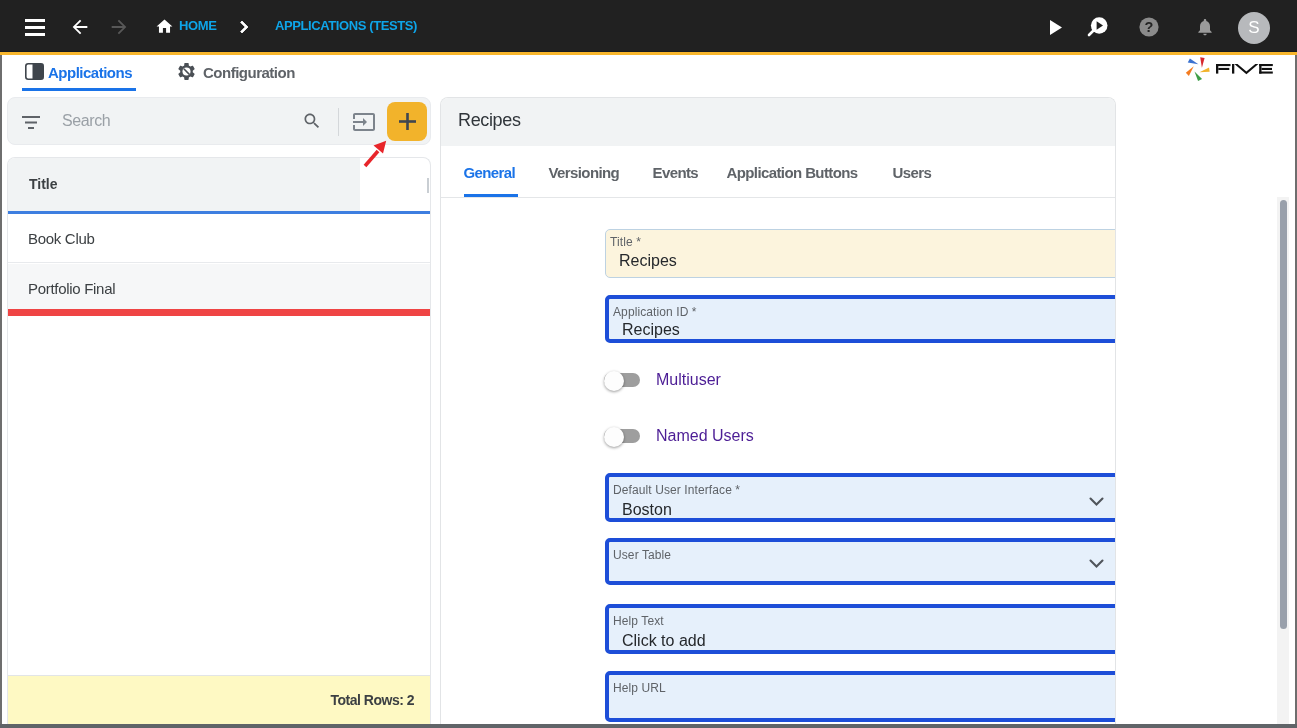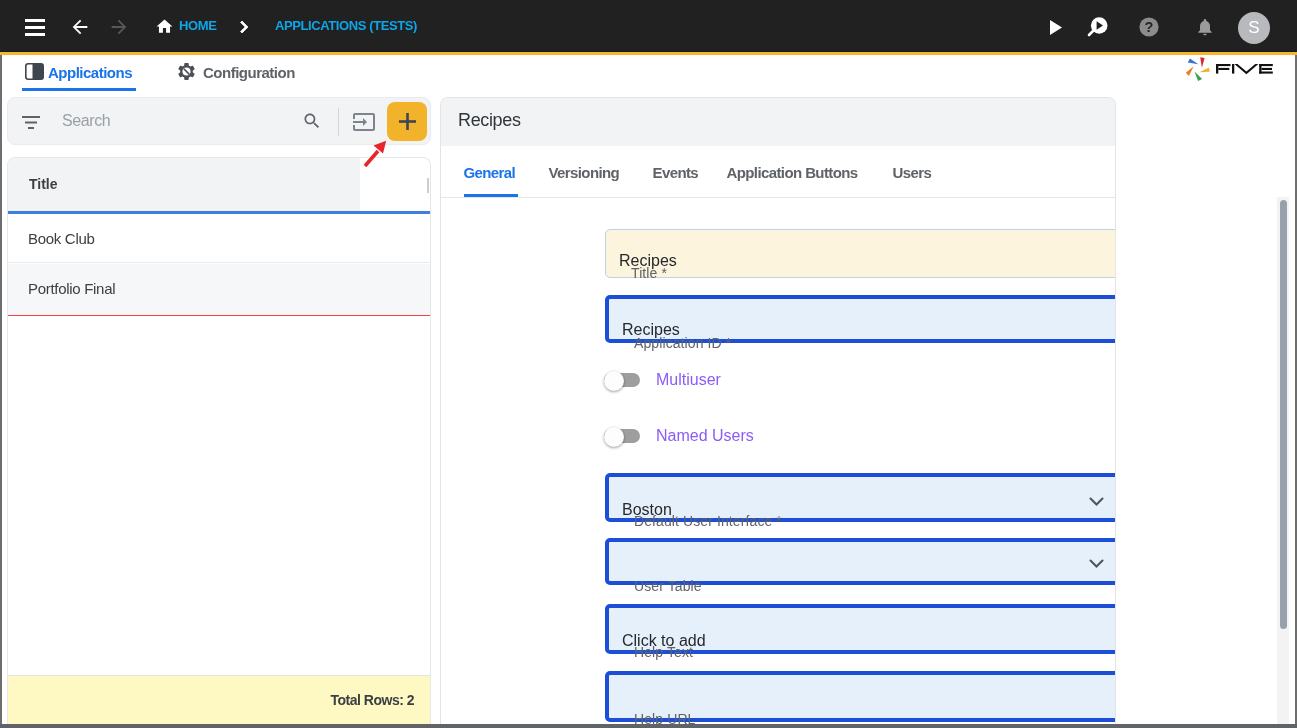--- a/index.html
+++ b/index.html
@@ -51,28 +51,28 @@
 #panel-head { position:absolute; left:0; top:0; width:849px; height:48px; background:#f1f3f4; }
 #panel-title { position:absolute; left:17px; top:0; height:48px; line-height:45px;
   font-size:18px; font-weight:500; color:#30353a; letter-spacing:-0.35px; }
 .ftab { position:absolute; top:48px; height:48px; line-height:53px; font-size:15px; font-weight:bold; color:#5f6368; letter-spacing:-0.6px; }
 #ftab-line { position:absolute; left:22.5px; top:96px; width:54px; height:3px; background:#1a73e8; }
 #tabs-border { position:absolute; left:0; top:99px; width:849px; height:1px; background:#e4e6e8; }
 
 .field { position:absolute; left:164px; width:519px; border-radius:5px; }
 .field.blue { background:#e6f0fb; border:4px solid #1d4ed8; }
 .field.cream { background:#fcf4dd; border:1px solid #bdd2e2; }
-.flabel { position:absolute; left:25px; top:6px; font-size:14px; color:#5f6368; letter-spacing:0.1px;margin-top:30px; }
+.flabel { position:absolute; left:4px; top:6px; font-size:12px; color:#5f6368; letter-spacing:0.1px; }
 .fvalue { position:absolute; left:13px; top:24px; font-size:16px; color:#25282c; }
 .chev { position:absolute; right:16px; }
 
 .switch-track { position:absolute; width:36px; height:14px; border-radius:7px; background:#9e9e9e; }
 .switch-knob { position:absolute; width:20px; height:20px; border-radius:50%; background:#fdfdfd;
   box-shadow:0 1px 3px rgba(0,0,0,0.4); }
-.switch-label { position:absolute; font-size:16px; color:#8b5cf6; }
+.switch-label { position:absolute; font-size:16px; color:#4c1d95; }
 
 .helpicon { position:absolute; left:700px; width:21px; height:21px; }
 
 
 #rscroll-track { position:absolute; left:1277px; top:197px; width:12px; height:527px; background:#f3f3f3; }
 #rscroll-thumb { position:absolute; left:1280px; top:200px; width:7px; height:429px; border-radius:4px; background:#99a0ab; }
 </style>
 </head>
 <body>
 <div id="app">
@@ -188,21 +188,21 @@
   <svg class="abs" style="left:362px;top:138px;z-index:60" width="26" height="30" viewBox="0 0 26 30">
     <line x1="3" y1="28" x2="16" y2="13" stroke="#e8252a" stroke-width="3.6"></line>
     <polygon points="24.2,2.8 21,15.5 11.5,7.5" fill="#e8252a"></polygon>
   </svg>
 
   <div id="grid">
     <div id="grid-head">Title</div>
     <div style="position:absolute;right:1px;top:20px;width:2.5px;height:15px;background:#c9ced3;"></div>
     <div id="grid-blue"></div>
     <div class="grow" style="top:56px;background:#fff;border-bottom:1px solid #e8eaed;">Book Club</div>
-    <div class="grow" style="top:106px;background:#f6f7f8;border-bottom:1px solid #ef4444;height:52px;">Portfolio Final</div>
+    <div class="grow" style="top:106px;background:#f6f7f8;border-bottom:7px solid #ef4444;height:52px;">Portfolio Final</div>
     <div id="grid-foot">Total Rows: 2</div>
   </div>
 
   <div id="panel">
     <div id="panel-head">
 
       <svg class="abs" style="left:729px;top:12px" width="22" height="22" viewBox="0 0 24 24">
         <path d="M5 20h14v-2.4H5V20zM19 9h-4V3H9v6H5l7 7 7-7z" fill="#1c1c1c"></path>
       </svg>
 

